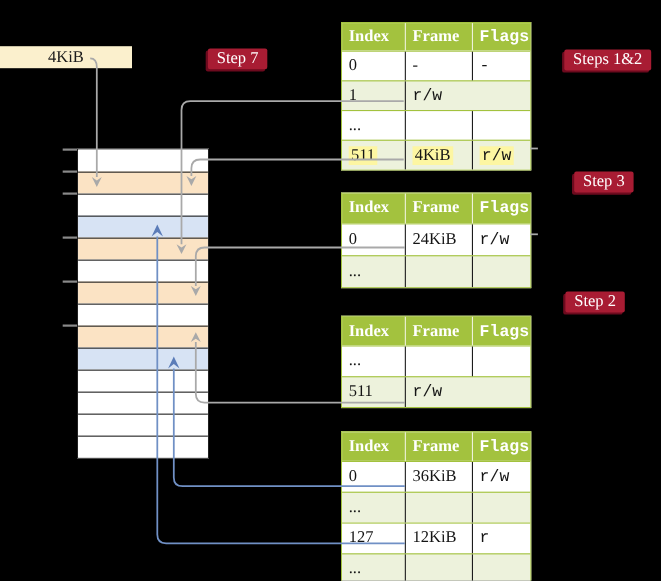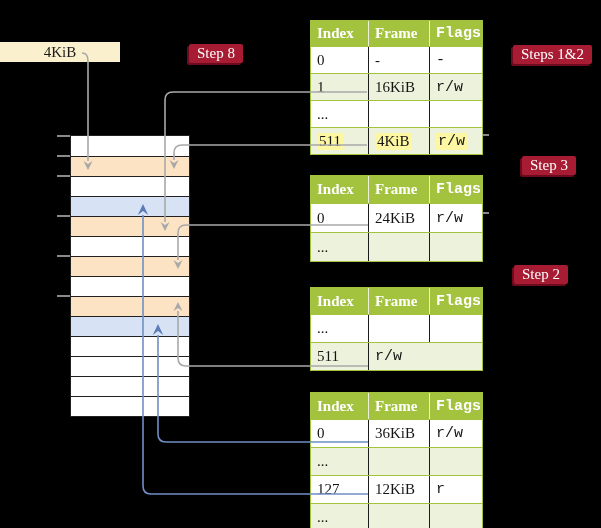--- a/index.html
+++ b/index.html
@@ -65,21 +65,21 @@
   
   .connectors { position:absolute; left:0; top:0; z-index:10; pointer-events:none; }
 </style>
 </head>
 <body>
 
 <div class="canvas">
 
   <div class="frame-label">4KiB</div>
 
-  <div class="badge b-step0">Step 8</div>
+  <div class="badge b-step0">Step 7</div>
   <div class="badge b-steps12">Steps 1&amp;2</div>
   <div class="badge b-step3">Step 3</div>
   <div class="badge b-step4">Step 2</div>
 
   <div class="memstack" id="memstack">
       <div class="mrow" style="background: rgb(255, 255, 255);"></div>
       <div class="mrow" style="background: rgb(251, 227, 196);"></div>
       <div class="mrow" style="background: rgb(255, 255, 255);"></div>
       <div class="mrow" style="background: rgb(215, 227, 244);"></div>
       <div class="mrow" style="background: rgb(251, 227, 196);"></div>
@@ -108,21 +108,20 @@
         <div class="hcell c1">Frame</div>
         <div class="hcell c2">Flags</div>
       </div>
       <div class="trow shade-white">
         <div class="tcell c0">0</div>
         <div class="tcell c1">-</div>
         <div class="tcell c2">-</div>
       </div>
       <div class="trow shade-green">
         <div class="tcell c0">1</div>
-        <div class="tcell c1">16KiB</div>
         <div class="tcell c2">r/w</div>
       </div>
       <div class="trow shade-white">
         <div class="tcell c0">...</div>
         <div class="tcell c1"></div>
         <div class="tcell c2"></div>
       </div>
       <div class="trow shade-green">
         <div class="tcell c0">
           <span class="hl">511</span>

